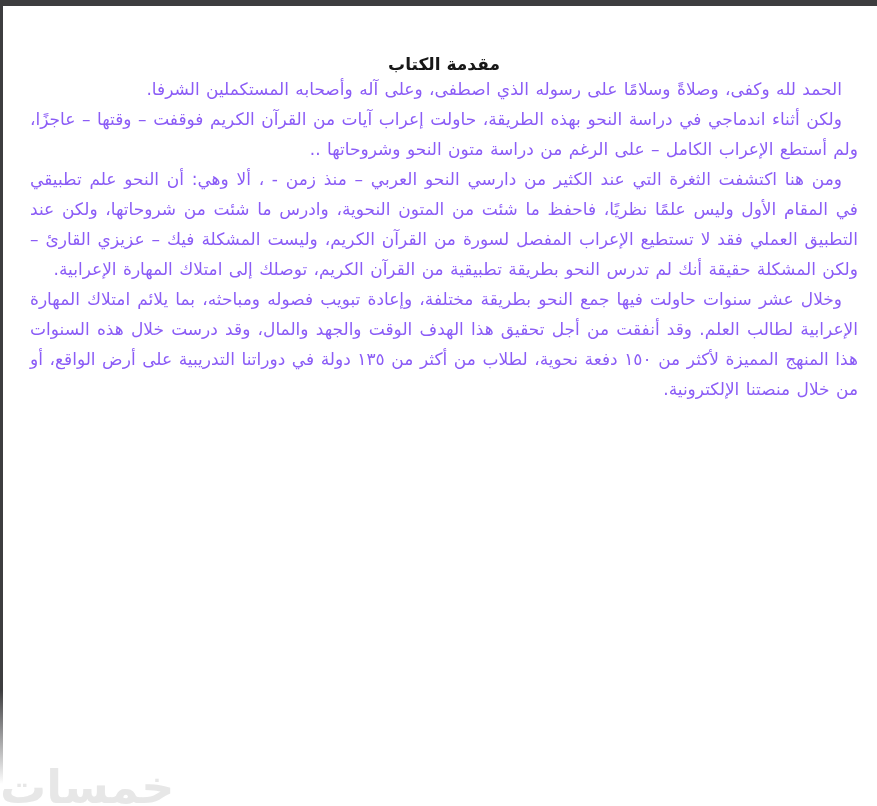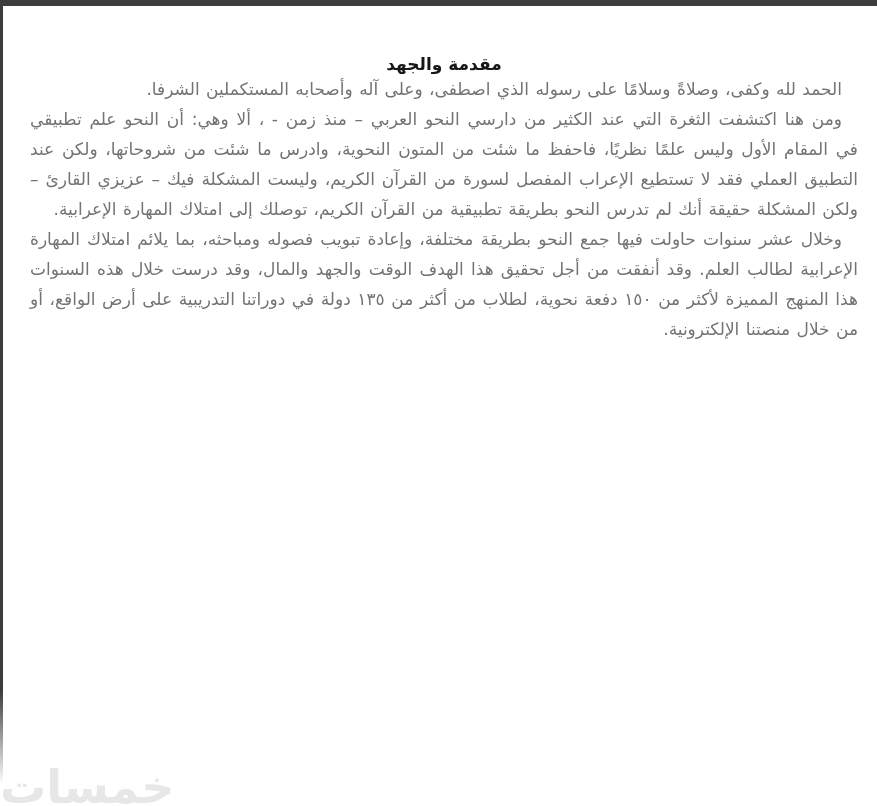--- a/index.html
+++ b/index.html
@@ -41,21 +41,21 @@
   .page-title {
     margin: 48px 0 0 0;
     text-align: center;
     font-size: 17px;
     font-weight: bold;
     color: #171717;
     letter-spacing: 0.5px;
   }
   p.para {
     margin: 0;
-    color: #737373;
+    color: #8b5cf6;
     font-size: 17px;
     line-height: 30px;
     text-align: justify;
     text-indent: 16px;
     word-spacing: 1px;
   }
   .p1 { margin-top: 56px; }
   .p2 { margin-top: 14px; }
   .p3 { margin-top: 12px; }
   .p4 { margin-top: 16px; }
@@ -76,21 +76,22 @@
   }
 </style>
 </head>
 <body>
 
 <div class="scan-page">
   <div class="scan-top-edge"></div>
   <div class="scan-left-edge"></div>
 
   <div class="content">
-    <h1 class="page-title">مقدمة والجهد</h1>
+    <h1 class="page-title">مقدمة الكتاب</h1>
 
     <p class="para p1">الحمد لله وكفى، وصلاةً وسلامًا على رسوله الذي اصطفى، وعلى آله وأصحابه المستكملين الشرفا.</p>
+    <p class="para p4">ولكن أثناء اندماجي في دراسة النحو بهذه الطريقة، حاولت إعراب آيات من القرآن الكريم فوقفت – وقتها – عاجزًا، ولم أستطع الإعراب الكامل – على الرغم من دراسة متون النحو وشروحاتها ..</p>
     <p class="para p5">ومن هنا اكتشفت الثغرة التي عند الكثير من دارسي النحو العربي – منذ زمن - ، ألا وهي: أن النحو علم تطبيقي في المقام الأول وليس علمًا نظريًا، فاحفظ ما شئت من المتون النحوية، وادرس ما شئت من شروحاتها، ولكن عند التطبيق العملي فقد لا تستطيع الإعراب المفصل لسورة من القرآن الكريم، وليست المشكلة فيك – عزيزي القارئ – ولكن المشكلة حقيقة أنك لم تدرس النحو بطريقة تطبيقية من القرآن الكريم، توصلك إلى امتلاك المهارة الإعرابية.</p>
     <p class="para p6">وخلال عشر سنوات حاولت فيها جمع النحو بطريقة مختلفة، وإعادة تبويب فصوله ومباحثه، بما يلائم امتلاك المهارة الإعرابية لطالب العلم. وقد أنفقت من أجل تحقيق هذا الهدف الوقت والجهد والمال، وقد درست خلال هذه السنوات هذا المنهج المميزة لأكثر من ١٥٠ دفعة نحوية، لطلاب من أكثر من ١٣٥ دولة في دوراتنا التدريبية على أرض الواقع، أو من خلال منصتنا الإلكترونية.</p>
   </div>
 
   <div class="watermark">خمسات</div>
 </div>
 
 </body></html>

